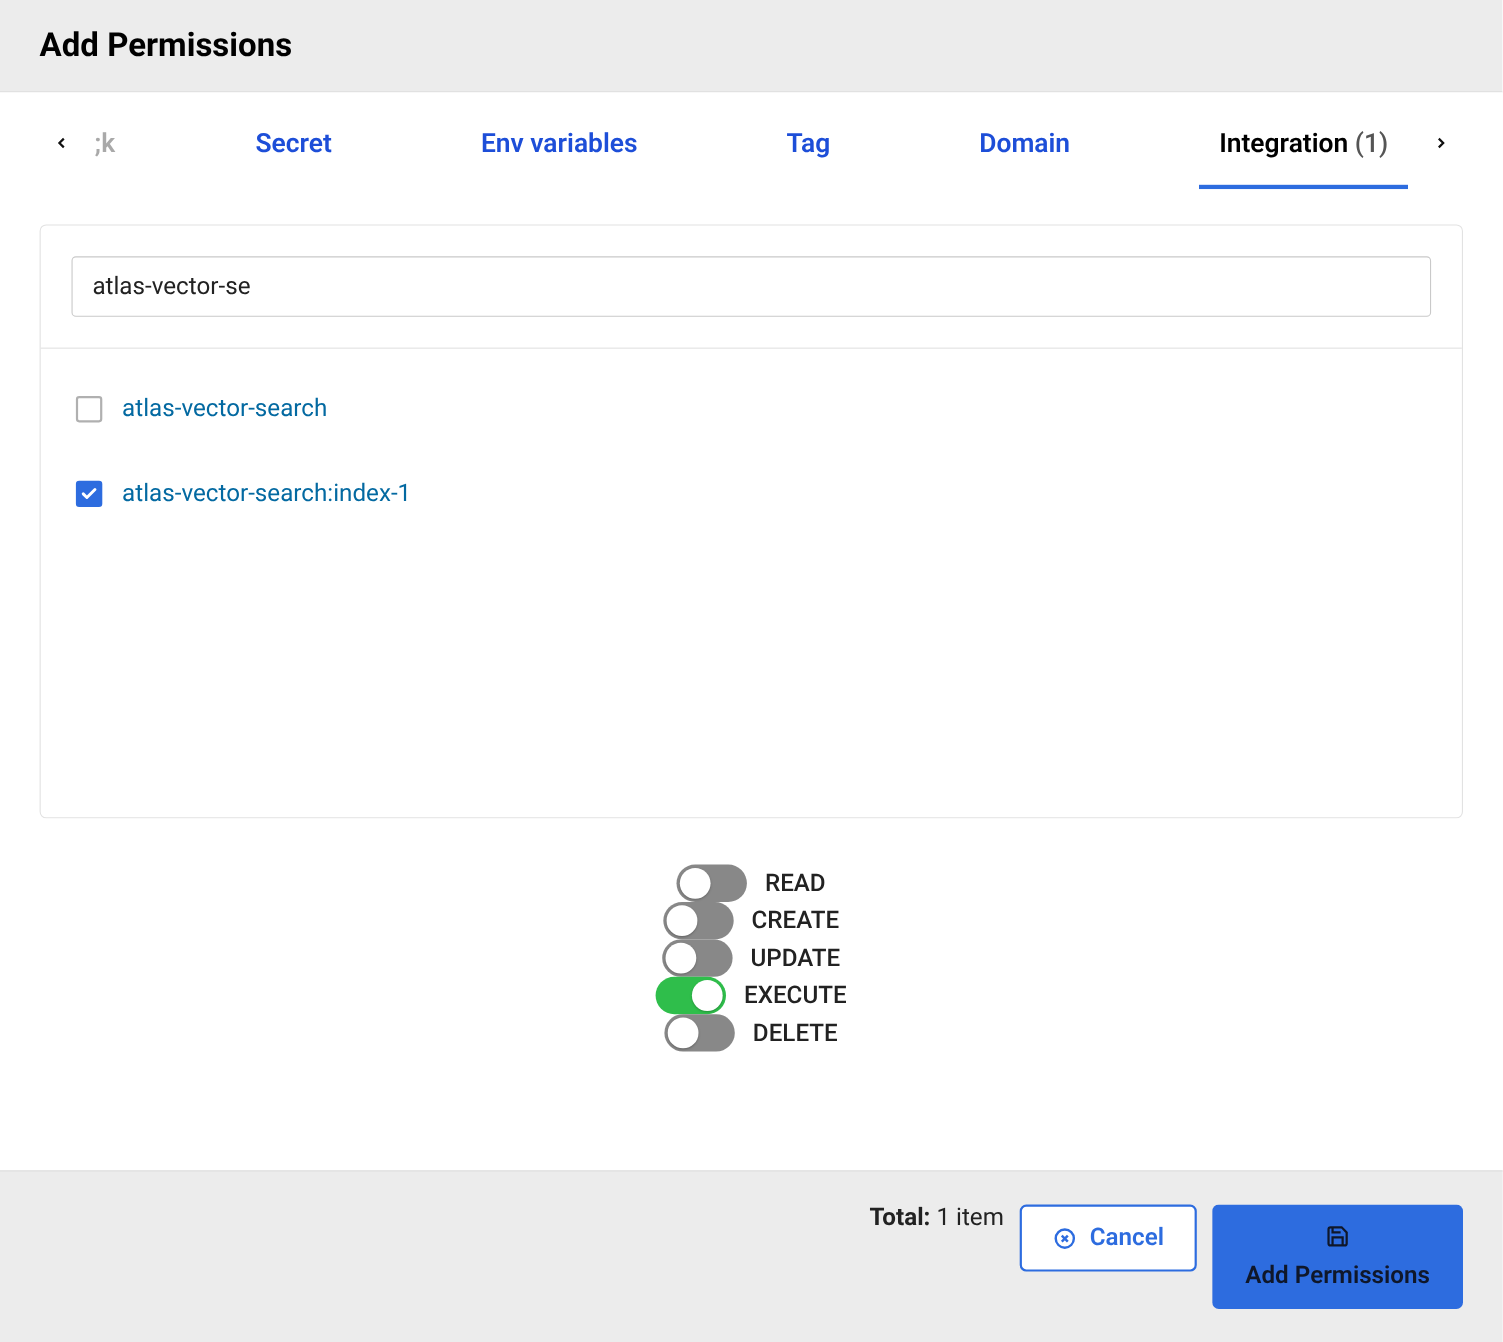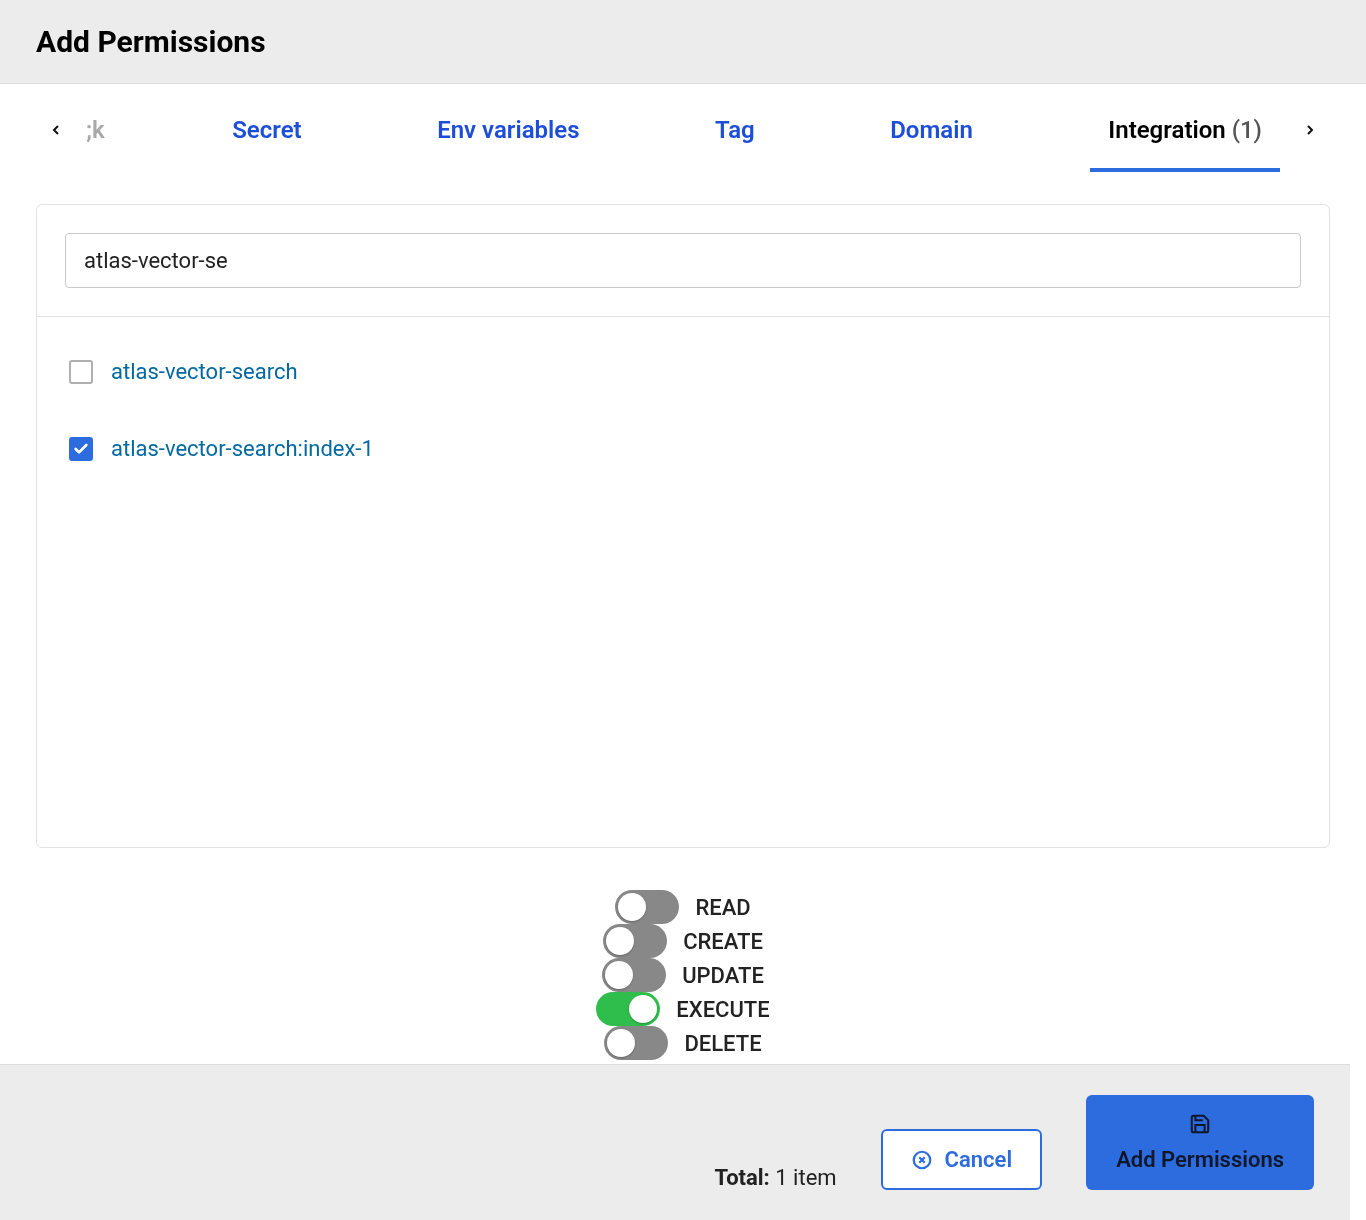--- a/index.html
+++ b/index.html
@@ -77,21 +77,21 @@
       background: #2d6cdf;
     }
     .panel-wrap {
       padding: 28px 36px 0 36px;
       background: #fff;
     }
     .panel {
       border: 1px solid #e2e2e2;
       border-radius: 6px;
       background: #fff;
-      height: 644px;
+      height: 540px;
       display: flex;
       flex-direction: column;
     }
     .search-wrap {
       padding: 28px 28px;
       border-bottom: 1px solid #e2e2e2;
     }
     .search-input {
       width: 100%;
       font-size: 22px;
@@ -168,25 +168,25 @@
     .toggle-label {
       font-size: 22px;
       font-weight: 500;
       color: #222;
     }
     .footer {
       background: #ececec;
       border-top: 1px solid #ddd;
       padding: 30px 36px;
       display: flex;
-      align-items: flex-end;
+      align-items: flex-start;
       justify-content: flex-end;
-      gap: 44px;
+      gap: 14px;
       position: absolute;
-      bottom: 0; left: 0; right: 16px;
+      bottom: 0; left: 0; right: 0;
     }
     .total-text {
       font-size: 22px;
       color: #222;
     }
     .total-text b { font-weight: 700; }
     .btn {
       display: inline-flex;
       align-items: center;
       gap: 12px;

